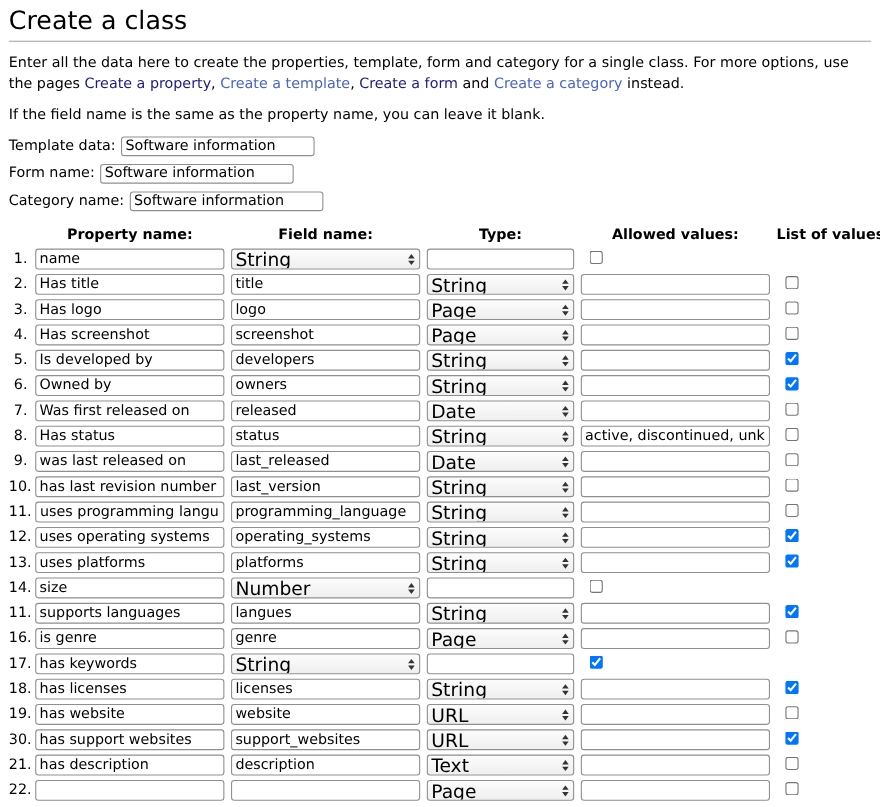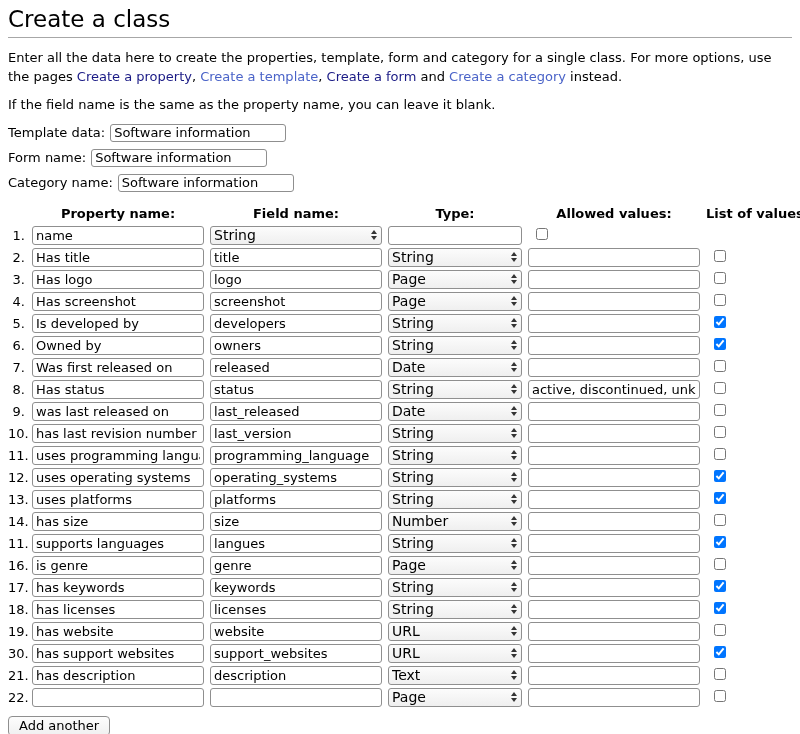--- a/index.html
+++ b/index.html
@@ -45,21 +45,21 @@
   .thead .hcell { text-align: center; white-space: nowrap; }
   .rownum { text-align: right; padding-right: 1px; }
   .trow input[type="text"] { width: 100%; }
   .selwrap { position: relative; width: 100%; }
   .selwrap select {
     -webkit-appearance: none;
     appearance: none;
     width: 100%;
     height: 19px;
     font-family: "DejaVu Sans", "Liberation Sans", sans-serif;
-    font-size: 14px;
+    font-size: 17px;
     border: 1px solid #8f8f8f;
     border-radius: 3px;
     padding: 0 18px 0 3px;
     background: linear-gradient(#fcfcfc, #efefef);
     outline: none;
   }
   .sel-arrows {
     position: absolute;
     right: 5px; top: 50%;
     transform: translateY(-50%);
@@ -266,21 +266,20 @@
         <input type="text" value="platforms" style="">
         <div class="selwrap"><select><option>String</option></select><span class="sel-arrows">
             <span class="tri-up"></span>
             <span class="tri-down"></span>
           </span></div>
         <input type="text" style="">
         <div class="cbcell"><input type="checkbox" checked="" style=""></div>
       </div>
       <div class="trow">
         <div class="rownum">14.</div>
-        <input type="text" value="has size" style="">
         <input type="text" value="size" style="">
         <div class="selwrap"><select><option>Number</option></select><span class="sel-arrows">
             <span class="tri-up"></span>
             <span class="tri-down"></span>
           </span></div>
         <input type="text" style="">
         <div class="cbcell"><input type="checkbox" style=""></div>
       </div>
       <div class="trow">
         <div class="rownum">11.</div>
@@ -300,21 +299,20 @@
         <div class="selwrap"><select><option>Page</option></select><span class="sel-arrows">
             <span class="tri-up"></span>
             <span class="tri-down"></span>
           </span></div>
         <input type="text" style="">
         <div class="cbcell"><input type="checkbox" style=""></div>
       </div>
       <div class="trow">
         <div class="rownum">17.</div>
         <input type="text" value="has keywords" style="">
-        <input type="text" value="keywords" style="">
         <div class="selwrap"><select><option>String</option></select><span class="sel-arrows">
             <span class="tri-up"></span>
             <span class="tri-down"></span>
           </span></div>
         <input type="text" style="">
         <div class="cbcell"><input type="checkbox" checked="" style=""></div>
       </div>
       <div class="trow">
         <div class="rownum">18.</div>
         <input type="text" value="has licenses" style="">

